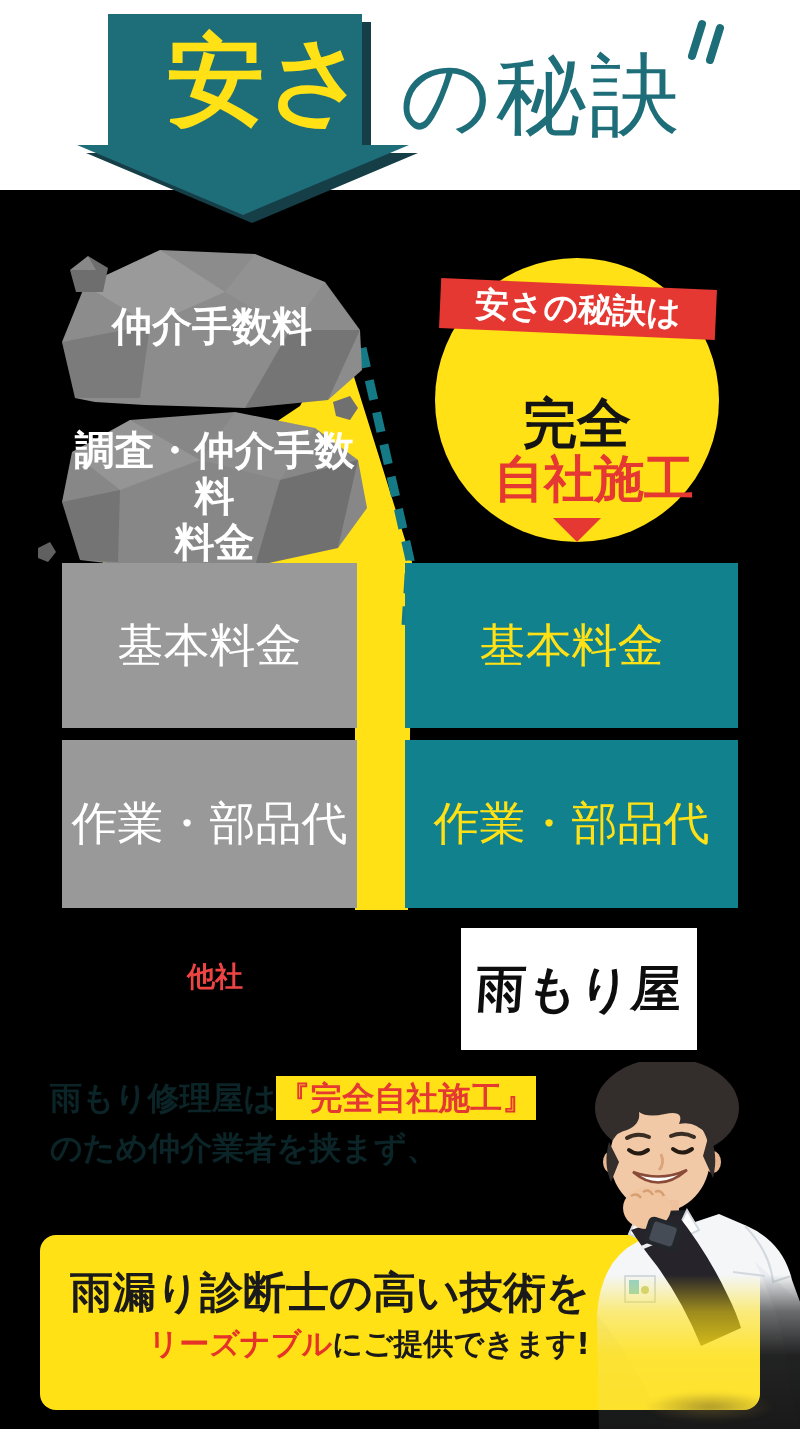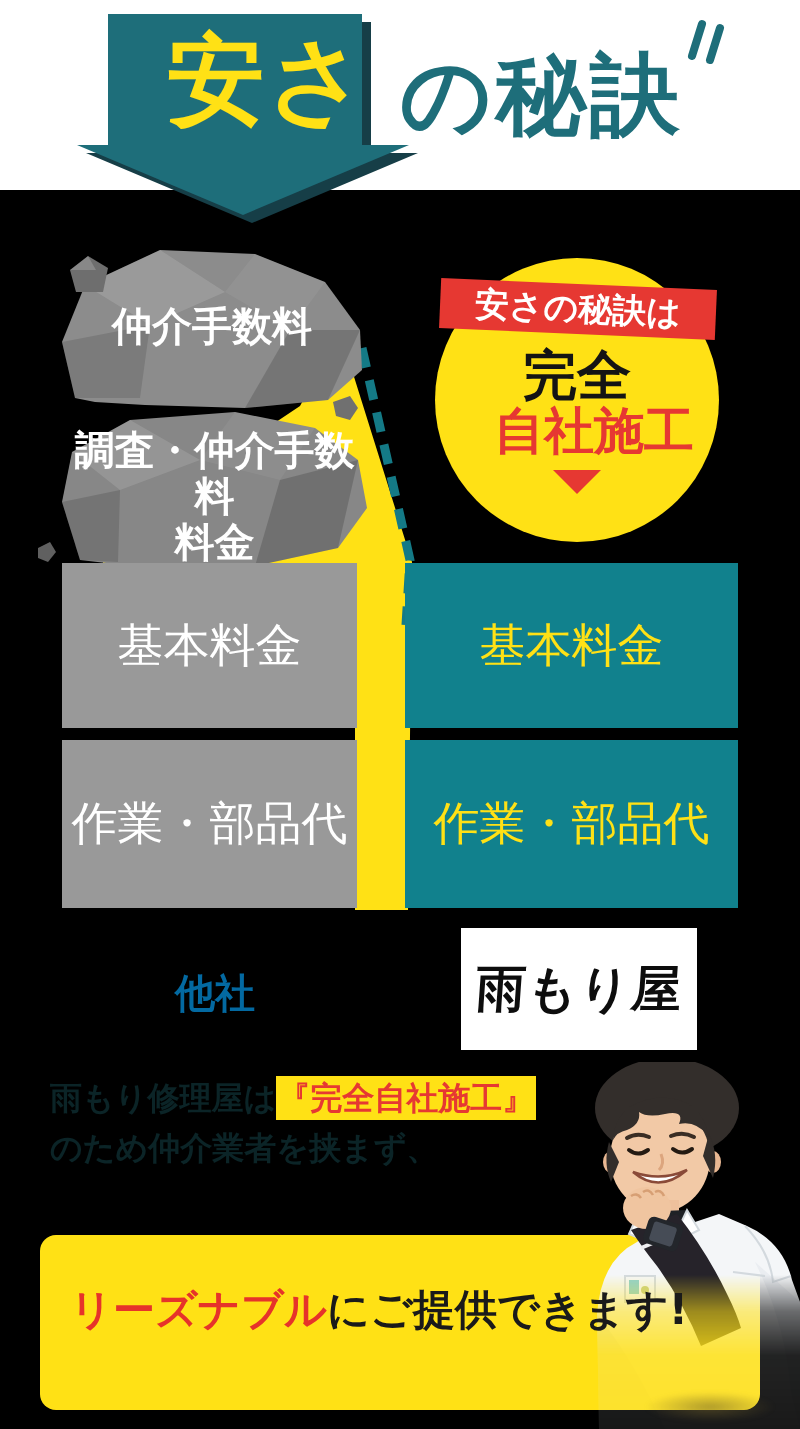--- a/index.html
+++ b/index.html
@@ -15,53 +15,54 @@
   .arrow-svg { left:30px; top:8px; width:450px; height:230px; }
   .yasusa {
     left:108px; top:16px; width:254px; height:131px;
     display:flex; align-items:center; justify-content:center;
     font-size:98px; font-weight:bold; color:#FFE115; letter-spacing:2px;
     z-index:2;
     margin-left:33px;
   }
   .no-hiketsu {
     left:400px; top:46px; height:100px; display:flex; align-items:center;
-    font-size:90px; font-weight:bold; color:#1E6E7A; letter-spacing:4px;
+    font-size:90px; font-weight:normal; color:#1E6E7A; letter-spacing:4px;
     z-index:2;
   }
   .accent-svg { left:684px; top:16px; width:44px; height:48px; z-index:2; }
 
   
   .diagram-svg { left:0; top:230px; width:440px; height:700px; }
   .rock-label {
     color:#ffffff; font-weight:bold; text-align:center;
     display:flex; flex-direction:column; align-items:center; justify-content:center;
   }
   .rock-label-1 { left:62px; top:300px; width:300px; height:52px; font-size:40px; }
   .rock-label-2 { left:62px; top:448px; width:305px; height:96px; font-size:40px; line-height:46px; }
   .faint-label {
     left:160px; top:958px; width:110px; height:46px;
-    color:#0369a1; font-size:40px; font-weight:bold; text-align:center;margin-top:8px;
+    color:#ef4444; font-size:28px; font-weight:bold; text-align:center;
   }
   .cost-box {
     display:flex; align-items:center; justify-content:center;
     font-weight:normal; z-index:1;
   }
   .gray-box  { background:#999999; color:#ffffff; font-size:46px; }
   .teal-box  { background:#11818D; color:#FFE115; font-size:46px; }
   .g1 { left:62px;  top:563px; width:295px; height:165px; }
   .g2 { left:62px;  top:740px; width:295px; height:168px; }
   .t1 { left:405px; top:563px; width:333px; height:165px; }
   .t2 { left:405px; top:740px; width:333px; height:168px; }
 
   .secret-circle {
     left:435px; top:258px; width:284px; height:284px; border-radius:50%;
     background:#FFE115; z-index:1;
     display:flex; flex-direction:column; align-items:center;
     padding-top:90px;
+    justify-content:flex-end;
   }
   .circle-l1 { font-size:54px; font-weight:bold; color:#141414; line-height:56px; }
   .circle-l2 { font-size:50px; font-weight:bold; color:#E63832; line-height:54px;margin-left:34px; }
   .circle-tri {
     width:0; height:0; margin-top:12px;
     border-left:24px solid transparent; border-right:24px solid transparent;
     border-top:24px solid #E63832;
   }
   .secret-badge {
     left:440px; top:284px; width:276px; height:50px; background:#E63832;
@@ -85,21 +86,21 @@
   .hl-box { background:#FFE115; color:#E63832; padding:3px 2px; }
   .teal-ink { color:#1B7E8A; }
 
   
   .cta-box {
     left:40px; top:1235px; width:720px; height:175px;
     background:#FFE115; border-radius:16px; z-index:2;
   }
   .cta-text { left:70px; top:1266px; z-index:10; }
   .cta-l1 { font-size:43px; font-weight:bold; color:#1a1a1a; line-height:52px; white-space:nowrap; }
-  .cta-l2 { font-size:42px; font-weight:bold; line-height:52px; margin-top:18px; white-space:nowrap; }
+  .cta-l2 { font-size:30px; font-weight:bold; line-height:52px; white-space:nowrap;text-align:right; }
   .cta-red { color:#E6332A; }
   .cta-black { color:#1a1a1a; }
 
   
   .man-svg {
     left:595px; top:1062px; width:205px; height:367px; z-index:3;
     -webkit-mask-image:linear-gradient(180deg,#000 0%,#000 58%,rgba(0,0,0,.45) 68%,rgba(0,0,0,.14) 80%,rgba(0,0,0,.10) 100%);
     mask-image:linear-gradient(180deg,#000 0%,#000 58%,rgba(0,0,0,.45) 68%,rgba(0,0,0,.14) 80%,rgba(0,0,0,.10) 100%);
   }
   .dust {
@@ -225,20 +226,21 @@
     <path d="M46,186 L84,170" stroke="#EDEDF0" stroke-width="4"></path>
     <ellipse cx="52" cy="146" rx="24" ry="21" fill="#F0C5A0"></ellipse>
     <path d="M36,134 Q42,130 46,136 M48,130 Q54,126 58,133 M60,130 Q66,127 69,134" stroke="#D79F74" stroke-width="2.5" fill="none"></path>
     <g transform="rotate(18 68 172)">
       <rect x="50" y="158" width="36" height="28" rx="6" fill="#23262B"></rect>
       <rect x="56" y="162" width="24" height="20" rx="3" fill="#464C56"></rect>
     </g>
   </svg>
 
   <div class="abs cta-text">
+    <div class="cta-l1">雨漏り診断士の高い技術を</div>
     <div class="cta-l2">
       <span class="cta-red">リーズナブル</span><span class="cta-black">にご提供できます!</span>
     </div>
   </div>
 
   <div class="abs dust"></div>
 
 </div>
 
 </body></html>

